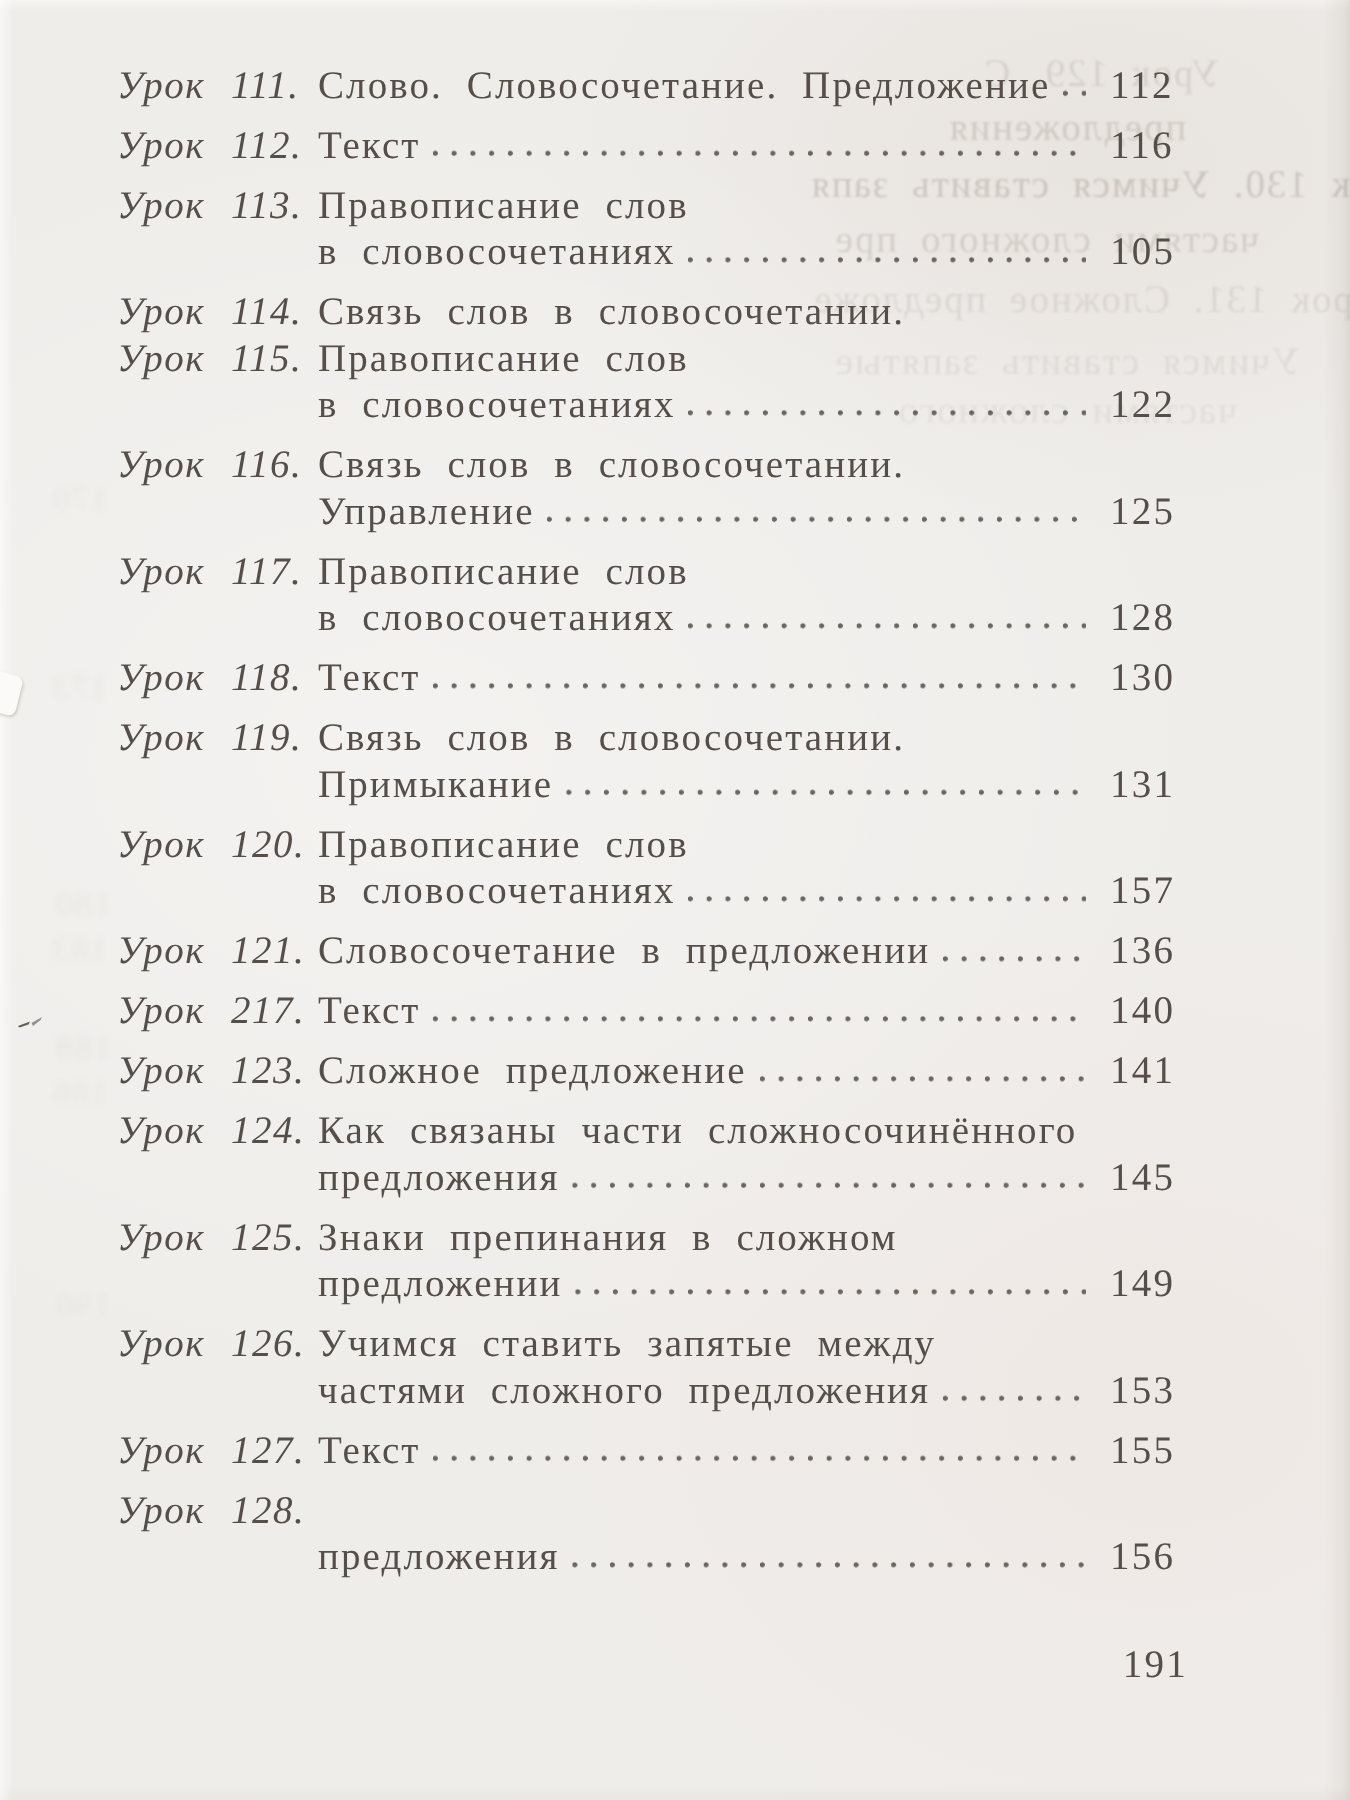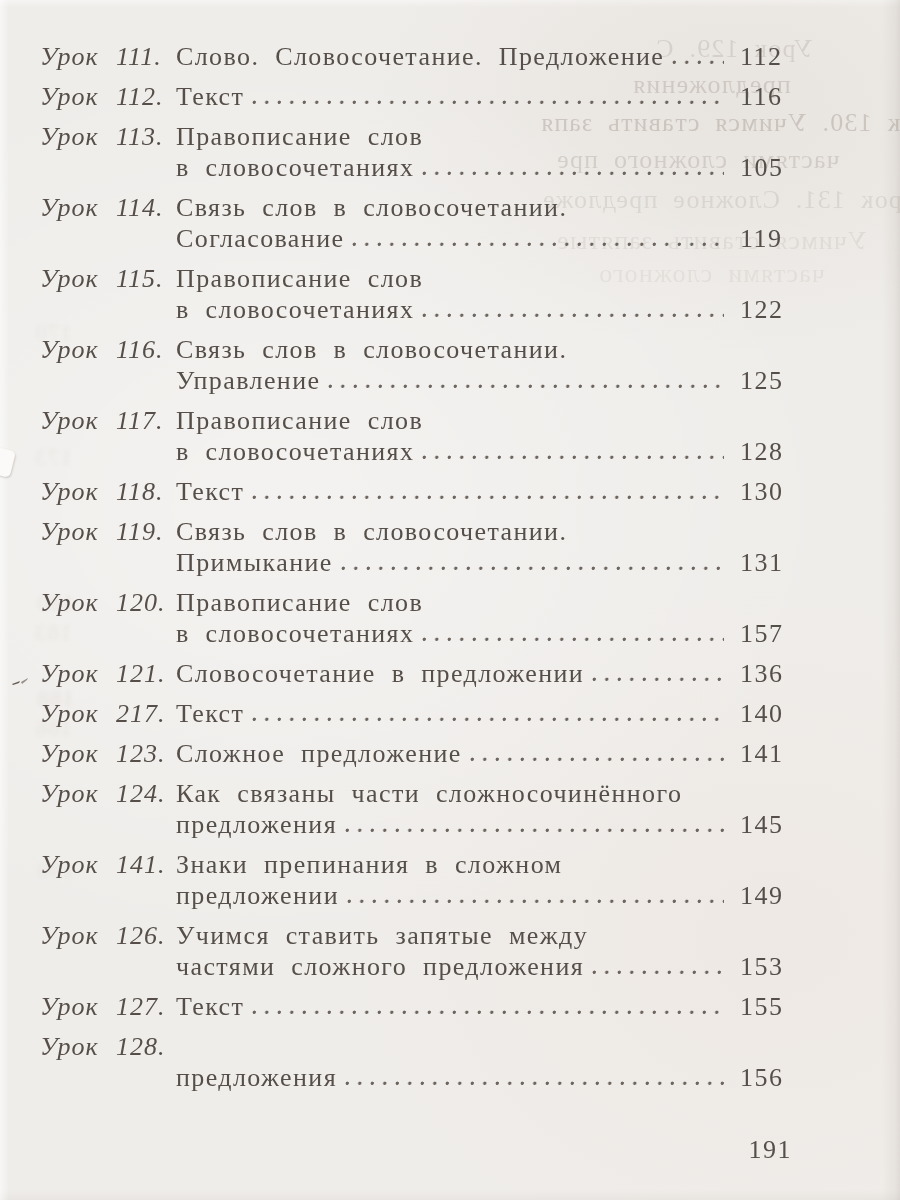--- a/index.html
+++ b/index.html
@@ -38,21 +38,21 @@
     display:flex;align-items:baseline;
     height:31px;line-height:31px;
     white-space:nowrap;
   }
   .row.entry-end{margin-bottom:9px;}
   .col-lesson{
     flex:0 0 136px;display:flex;
     font-style:italic;
     letter-spacing:1px;
   }
-  .lesson-word{flex:0 0 76px;}
+  .lesson-word{flex:0 0 76px;margin-left:38px;}
   .lesson-num{flex:0 0 58px;}
   .col-title{
     letter-spacing:1.4px;
     word-spacing:8px;
     margin-left:0;
   }
   .col-dots{
     flex:1 1 auto;
     align-self:flex-end;
     height:7px;
@@ -162,29 +162,20 @@
   </div>
       <div class="row no-page">
     <span class="col-lesson">
           <span class="lesson-word">Урок</span>
           <span class="lesson-num">114.</span>
         </span>
     <span class="col-title">Связь слов в словосочетании.</span>
     <span class="col-dots"></span>
     <span class="col-page"></span>
   </div>
-      <div class="row entry-end">
-    <span class="col-lesson">
-          <span class="lesson-word"></span>
-          <span class="lesson-num"></span>
-        </span>
-    <span class="col-title">Согласование</span>
-    <span class="col-dots"></span>
-    <span class="col-page">119</span>
-  </div>
       <div class="row no-page">
     <span class="col-lesson">
           <span class="lesson-word">Урок</span>
           <span class="lesson-num">115.</span>
         </span>
     <span class="col-title">Правописание слов</span>
     <span class="col-dots"></span>
     <span class="col-page"></span>
   </div>
       <div class="row entry-end">
@@ -318,21 +309,21 @@
           <span class="lesson-word"></span>
           <span class="lesson-num"></span>
         </span>
     <span class="col-title">предложения</span>
     <span class="col-dots"></span>
     <span class="col-page">145</span>
   </div>
       <div class="row no-page">
     <span class="col-lesson">
           <span class="lesson-word">Урок</span>
-          <span class="lesson-num">141.</span>
+          <span class="lesson-num">125.</span>
         </span>
     <span class="col-title">Знаки препинания в сложном</span>
     <span class="col-dots"></span>
     <span class="col-page"></span>
   </div>
       <div class="row entry-end">
     <span class="col-lesson">
           <span class="lesson-word"></span>
           <span class="lesson-num"></span>
         </span>

